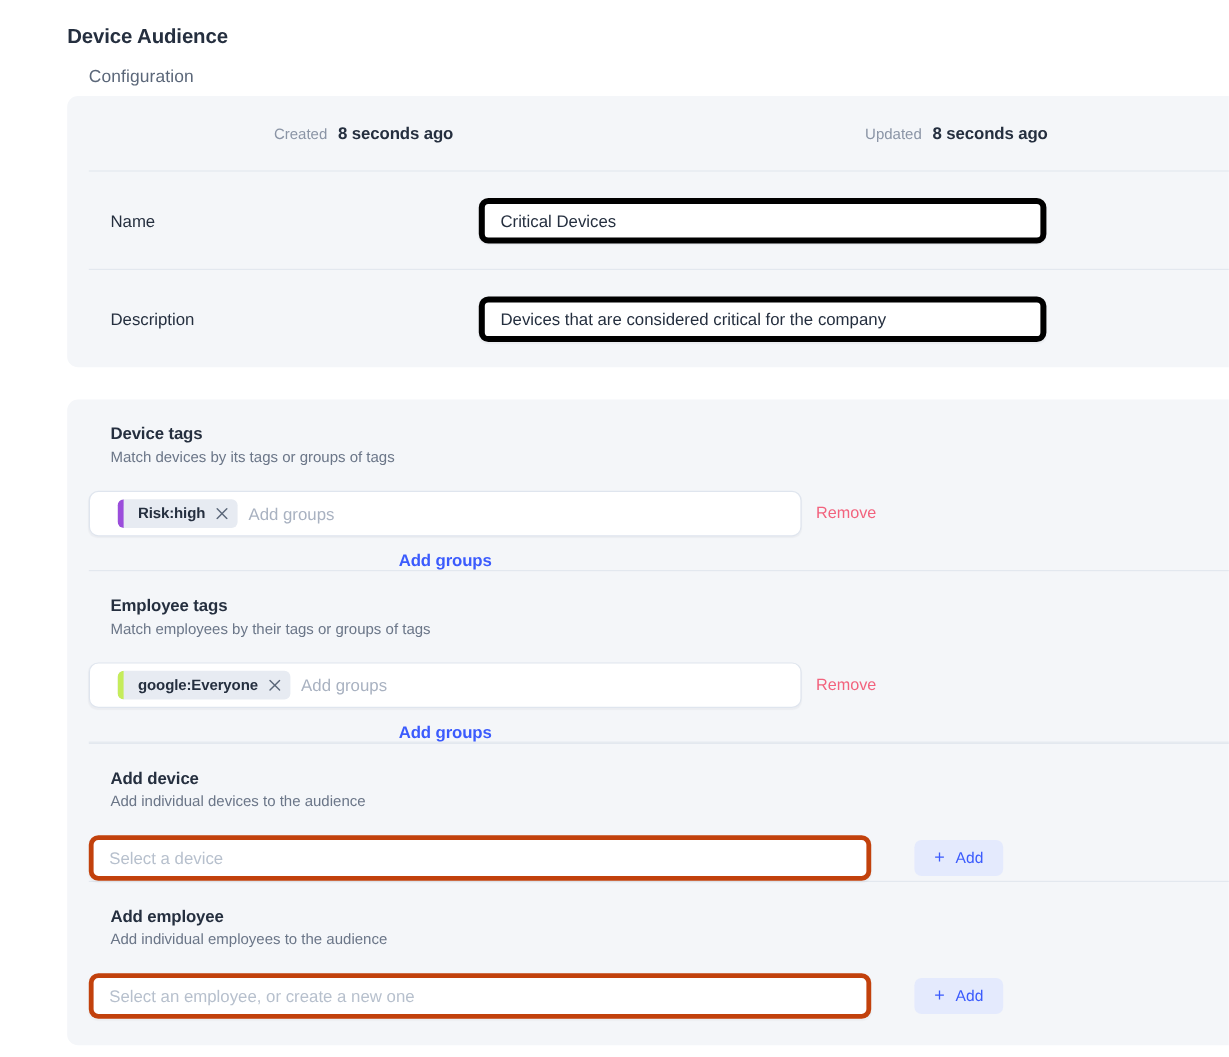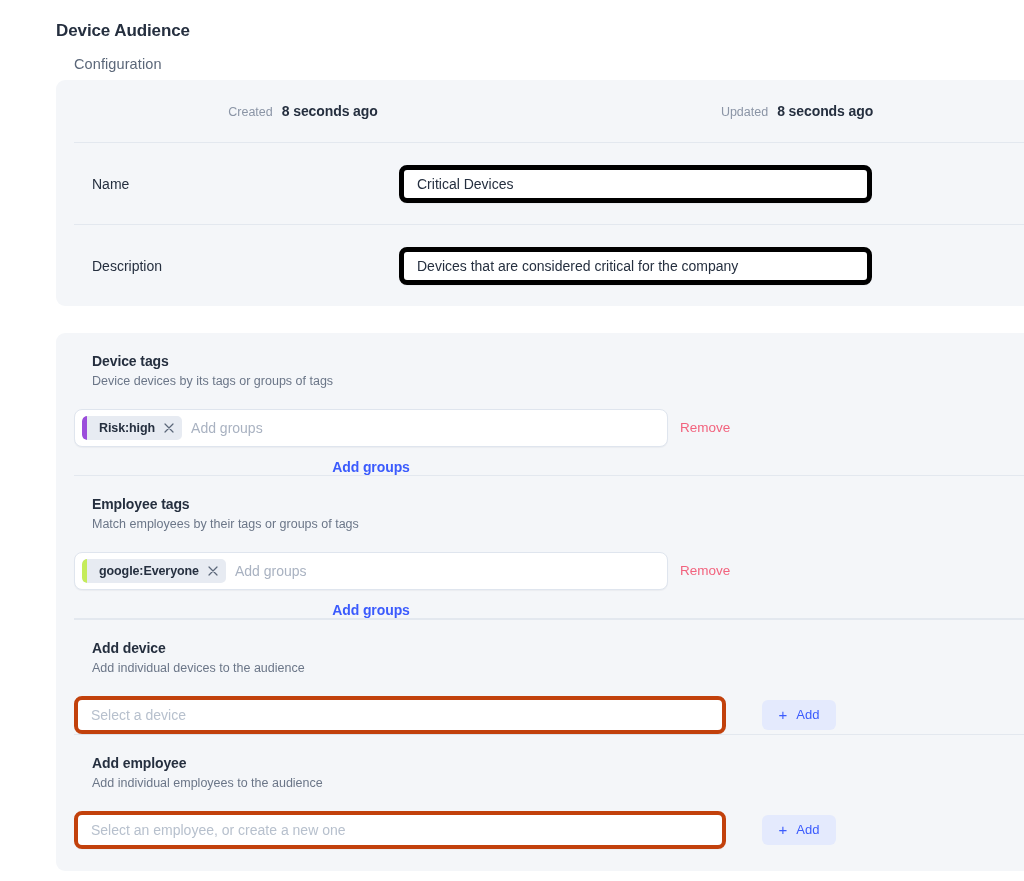--- a/index.html
+++ b/index.html
@@ -177,21 +177,21 @@
   
   .chip-input {
     flex: 1;
     max-width: 594px;
     min-height: 38px;
     border: 1px solid #dfe5ee;
     border-radius: 8px;
     background: #ffffff;
     display: flex;
     align-items: center;
-    padding: 0 6px 0 7px;
+    padding: 0 6px 0 23px;
     gap: 4px;
     box-shadow: 0 1px 1px rgba(16,24,40,0.04);
   }
   .chip {
     display: inline-flex;
     align-items: center;
     height: 24px;
     background: #e7ebf2;
     border-radius: 5px;
     padding: 0 7px 0 0;
@@ -353,21 +353,21 @@
 
   <div class="section-gap-2"></div>
 
   <div class="section">
 
     <div class="card">
 
       <div class="sel-row tall">
         <div class="sel-left">
           <div class="sel-name">Device tags</div>
-          <div class="sel-desc">Device devices by its tags or groups of tags</div>
+          <div class="sel-desc">Match devices by its tags or groups of tags</div>
         </div>
         <div class="sel-right">
           <div class="sel-control-line">
             <div class="chip-input">
               <span class="chip">
                 <span class="chip-accent" style="background:#9b4ddb"></span>
                 <span class="chip-label">Risk:high</span>
                 <span class="chip-x">
                   <svg width="10" height="10" viewBox="0 0 10 10" fill="none">
                     <path d="M1 1 L9 9 M9 1 L1 9" stroke="#5b6779" stroke-width="1.2" stroke-linecap="round"></path>

